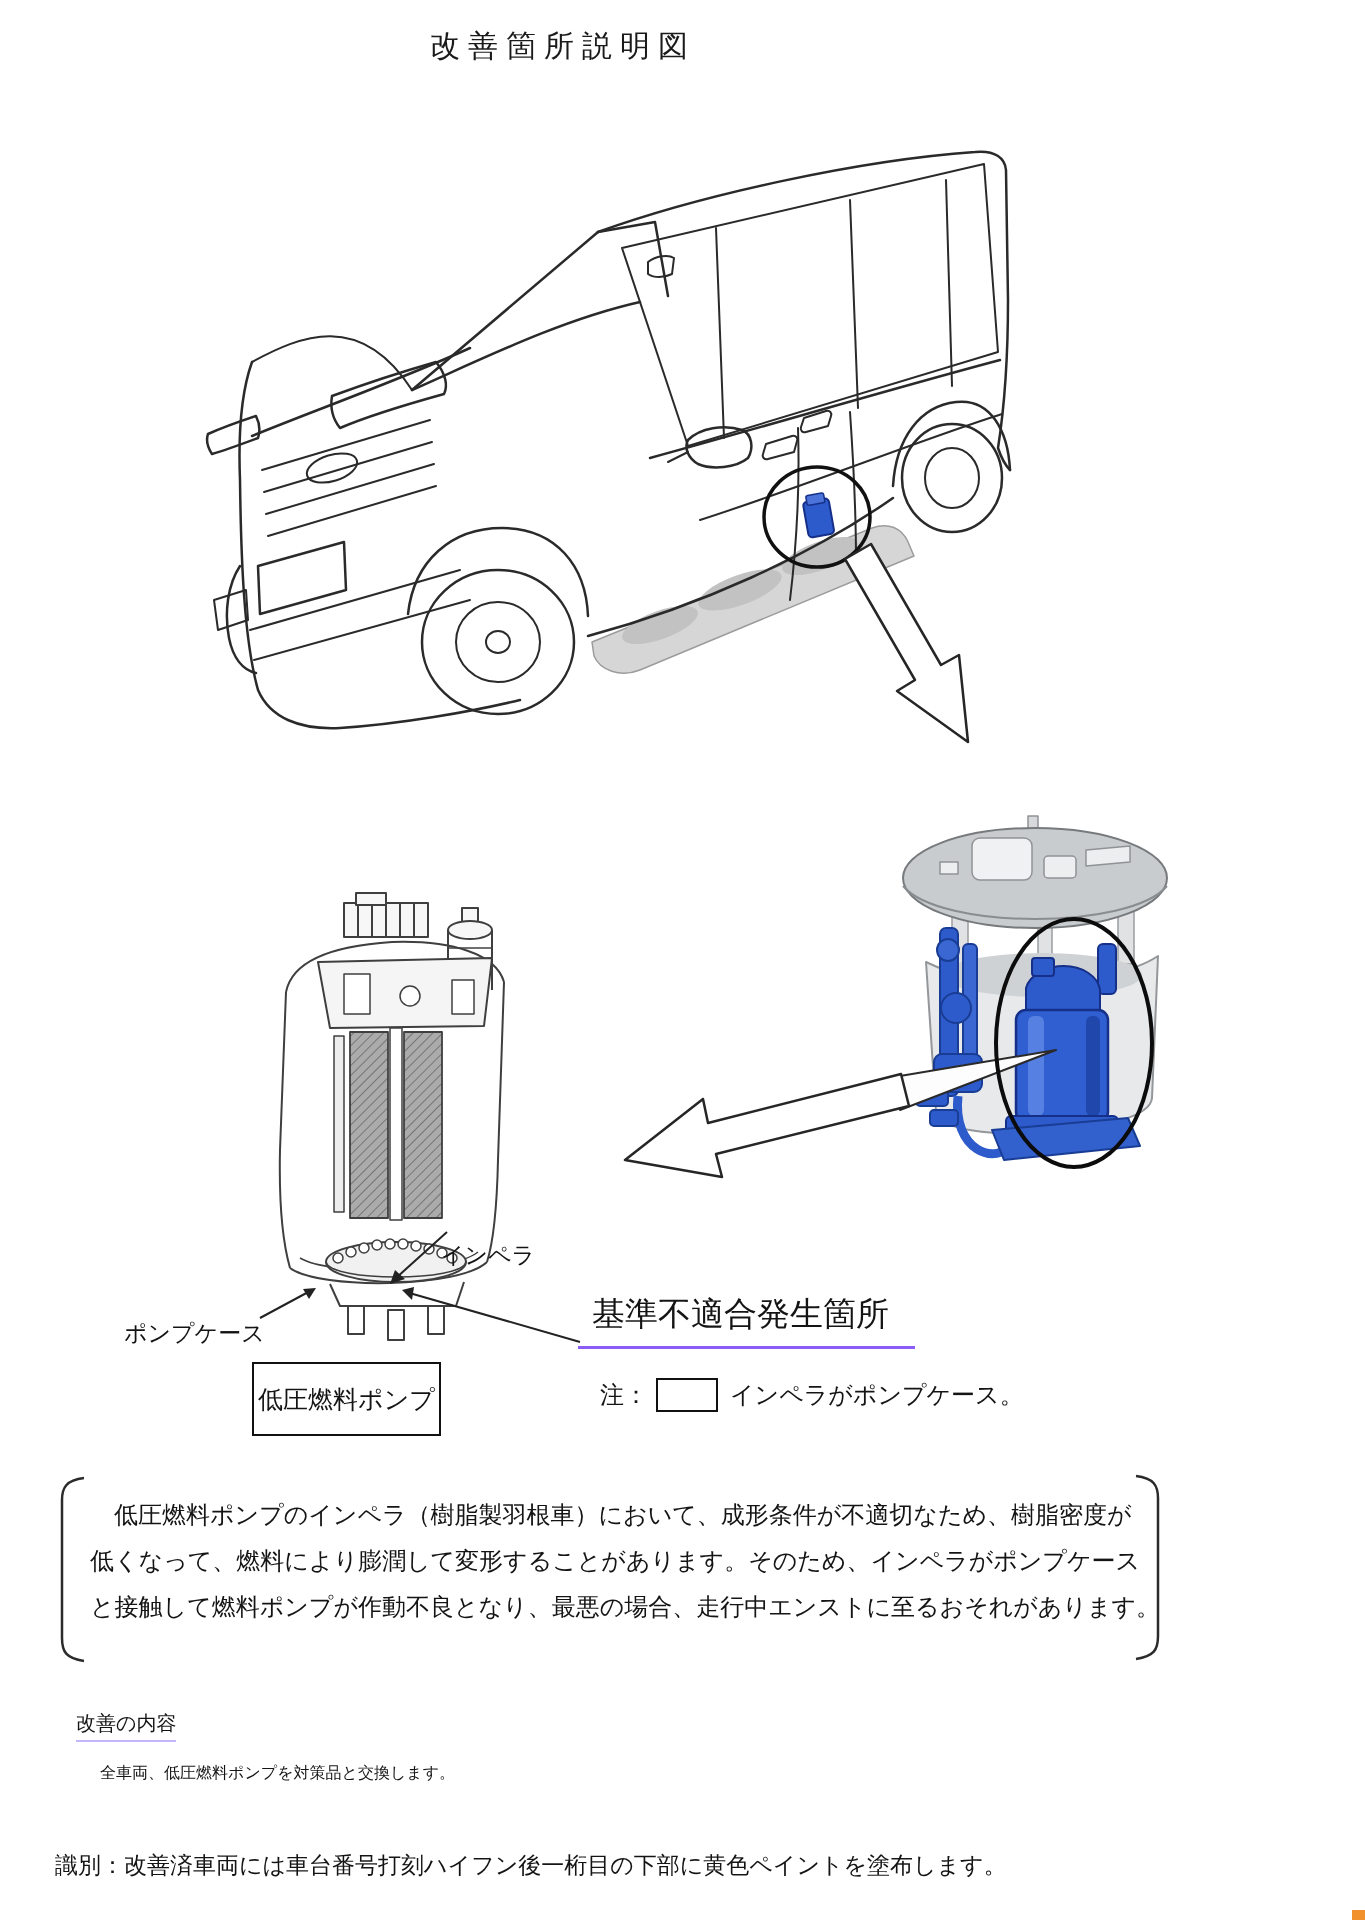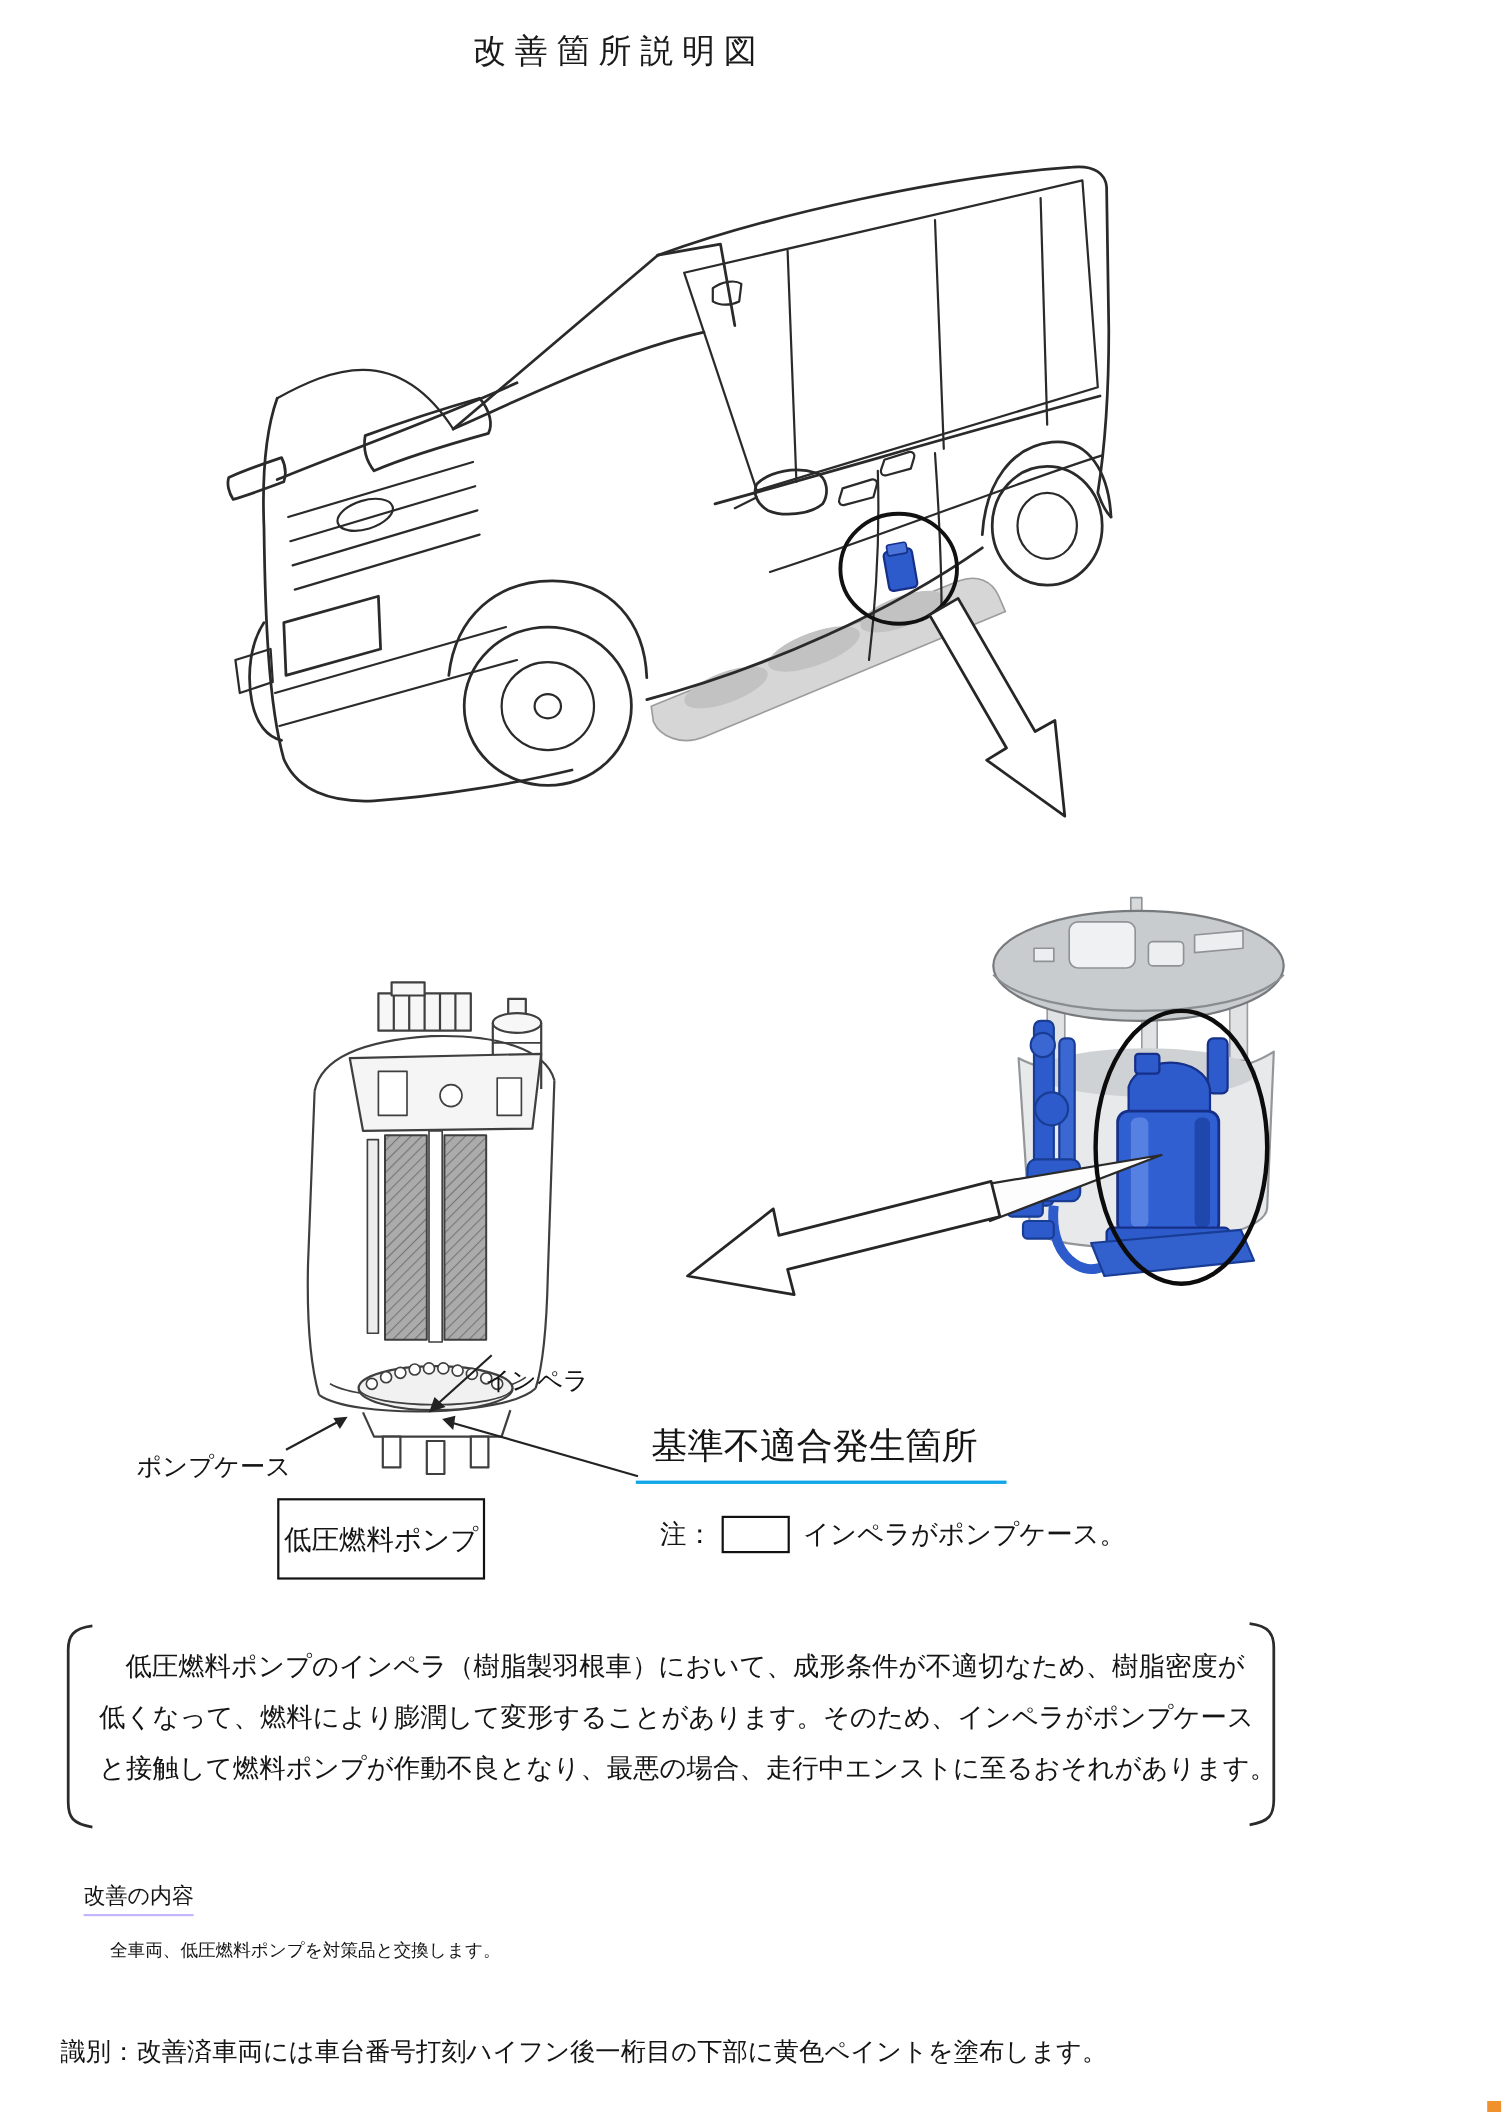--- a/index.html
+++ b/index.html
@@ -10,21 +10,21 @@
   .art{position:absolute;left:0;top:0;}
   .label{position:absolute;white-space:nowrap;color:#141414;}
   .page-title{
     position:absolute;left:430px;top:26px;font-size:30px;font-weight:normal;
     letter-spacing:8px;color:#1a1a1a;
   }
   .impeller-label{left:441px;top:1240px;font-size:23px;}
   .pumpcase-label{left:124px;top:1318px;font-size:23px;}
   .defect-label{
     left:578px;top:1292px;font-size:33px;font-weight:500;
-    padding:0 26px 9px 14px;border-bottom:3px solid #0ea5e9;
+    padding:0 26px 9px 14px;border-bottom:3px solid #8b5cf6;
   }
   .part-box{
     position:absolute;left:252px;top:1362px;width:185px;height:70px;
     border:2.5px solid #111;display:flex;align-items:center;justify-content:center;
     font-size:25px;color:#141414;background:#fff;
   }
   .note-line{
     position:absolute;left:600px;top:1378px;display:flex;align-items:center;
     font-size:24px;color:#141414;
   }

